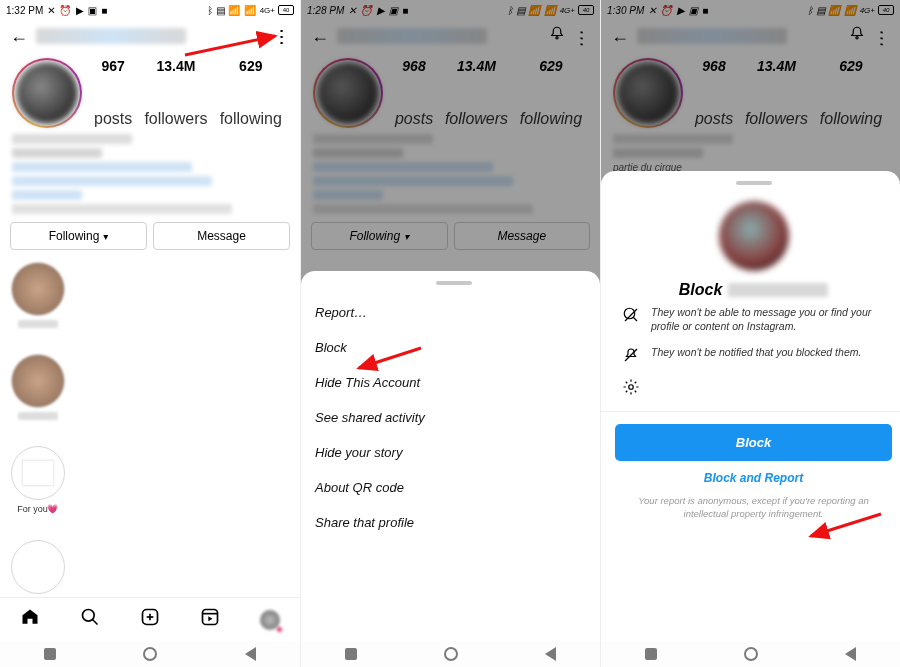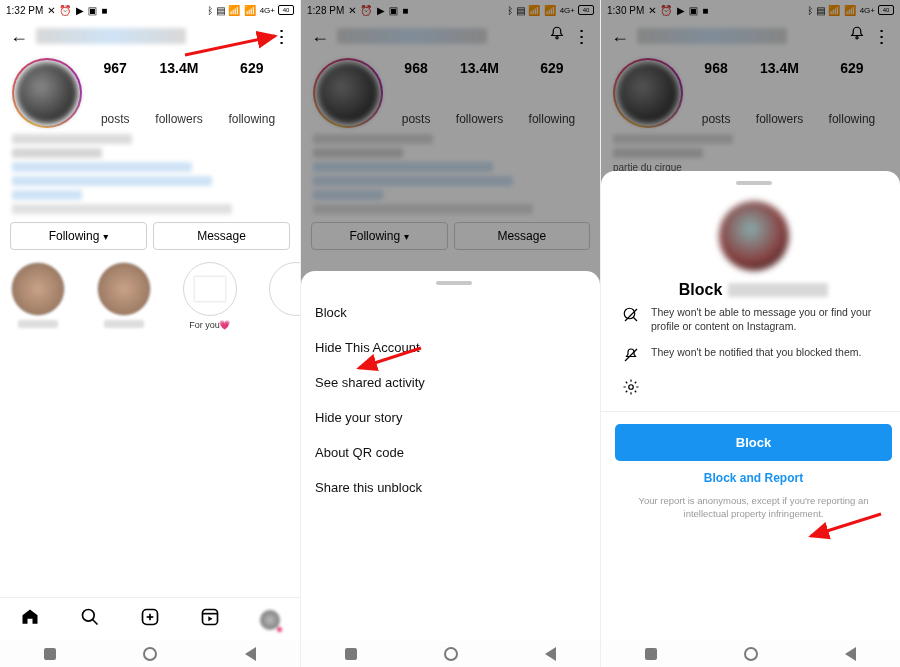--- a/index.html
+++ b/index.html
@@ -1,19 +1,19 @@
 <!DOCTYPE html>
 <html><head>
 <meta charset="utf-8">
 <style>
   * { box-sizing: border-box; margin: 0; padding: 0; }
   html, body { width: 900px; height: 667px; font-family: -apple-system, Helvetica, Arial, sans-serif; background:#fff; overflow:hidden;}
   .triptych { display:flex; width:900px; height:667px; }
   .phone { width:300px; height:667px; position:relative; background:#fff; overflow:hidden; }
-  .phone + .phone { border-left:1px solid #eee; }
+  .phone + .phone { border-left:1px solid #eee;font-style:italic; }
 
   .statusbar { display:flex; justify-content:space-between; align-items:center; height:20px; padding:2px 6px; font-size:10px; color:#000; }
   .sb-left { display:flex; gap:4px; align-items:center; }
   .sb-right { display:flex; gap:3px; align-items:center; }
   .sb-box { width:16px; height:10px; border:1px solid #000; border-radius:2px; display:flex; align-items:center; justify-content:center; font-size:6px; }
 
   .appbar { display:flex; align-items:center; height:32px; padding:0 10px; gap:8px; }
   .back-btn { font-size:18px; font-weight:600; }
   .username-blur { height:16px; width:150px; border-radius:3px;
      background:linear-gradient(90deg,#d8d8d8,#cfe3f5,#d8d8d8); filter:blur(2px); }
@@ -22,37 +22,37 @@
   .dots-icon { font-size:18px; letter-spacing:-2px; transform:rotate(90deg); }
 
   .profile-row { display:flex; align-items:center; padding:6px 12px 4px 12px; gap:6px; }
   .avatar-ring { width:70px; height:70px; border-radius:50%; padding:2px;
      background:conic-gradient(from 200deg,#f5c24a,#e33d6f,#b52fc0,#f5c24a); }
   .avatar-inner { width:100%; height:100%; border-radius:50%; background:#fff; padding:2px; }
   .avatar-img { width:100%; height:100%; border-radius:50%;
      background:radial-gradient(circle at 40% 40%, #888, #333 70%); filter:blur(3px); }
   .stats { flex:1; display:flex; justify-content:space-around; text-align:center; }
   .stat-num { font-weight:700; font-size:14px; }
-  .stat-lbl { font-size:12px; color:#333;margin-top:36px; }
+  .stat-lbl { font-size:16px; color:#333;margin-top:36px; }
 
   .bio-blur { margin:2px 12px; }
   .bio-line { height:10px; border-radius:2px; margin-bottom:4px; filter:blur(2px); }
   .bl-1 { width:120px; background:#dcdcdc; }
   .bl-2 { width:90px; background:#d6d6d6; }
   .bl-3 { width:180px; background:#cfe3f5; }
   .bl-4 { width:200px; background:#cfe3f5; }
   .bl-5 { width:70px; background:#cfe3f5; }
   .bl-6 { width:220px; background:#e0e0e0; }
 
   .action-row { display:flex; gap:6px; padding:4px 10px 6px 10px; }
   .pill-btn { flex:1; height:28px; border:1px solid #d0d0d0; border-radius:4px; background:#fff;
      display:flex; align-items:center; justify-content:center; font-size:12px; gap:4px; }
   .chev-down { font-size:10px; }
 
-  .highlights { display:flex; gap:26px; padding:6px 8px; overflow:hidden; }
+  .highlights { display:flex; gap:26px; padding:6px 8px; overflow:hidden;flex-direction:column; }
   .hl { width:60px; text-align:center; font-size:9px; color:#333; flex-shrink:0; }
   .hl .circle { width:54px; height:54px; border-radius:50%; border:1px solid #d6d6d6; margin:0 auto 4px; overflow:hidden; }
   .hl .circle.filled { background:radial-gradient(circle,#c9a388,#8a6a55); filter:blur(1px); }
   .hl .circle.card { background:#fff; display:flex; align-items:center; justify-content:center; }
   .hl .circle.card::after { content:""; width:30px; height:24px; background:#fff; border:1px solid #eee; box-shadow:0 0 2px rgba(0,0,0,.1); }
   .hl .lbl-blur { height:8px; width:40px; margin:0 auto; background:#ddd; filter:blur(1.5px); border-radius:2px;}
 
   .bottom-nav { position:absolute; bottom:26px; left:0; right:0; height:44px;
      display:flex; justify-content:space-around; align-items:center; border-top:1px solid #eee; background:#fff; }
   .bottom-nav .nav-ic { font-size:20px; }
@@ -295,26 +295,27 @@
         </div>
       <div class="pill-btn">
           <span>Message</span>
         </div>
     </div>
 
     <div class="dim-overlay"></div>
 
     <div class="sheet" style="height:370px;">
       <div class="grabber"></div>
+      <div class="sheet-item">Report…</div>
       <div class="sheet-item">Block</div>
       <div class="sheet-item">Hide This Account</div>
       <div class="sheet-item">See shared activity</div>
       <div class="sheet-item">Hide your story</div>
       <div class="sheet-item">About QR code</div>
-      <div class="sheet-item">Share this unblock</div>
+      <div class="sheet-item">Share that profile</div>
     </div>
 
     <div class="sys-nav">
       <div class="sq"></div>
         <div class="ci"></div>
         <div class="tr"></div>
     </div>
 
     <div class="red-arrow" style="left:50px; top:340px; width:80px; height:40px;">
       <svg width="80" height="40">

